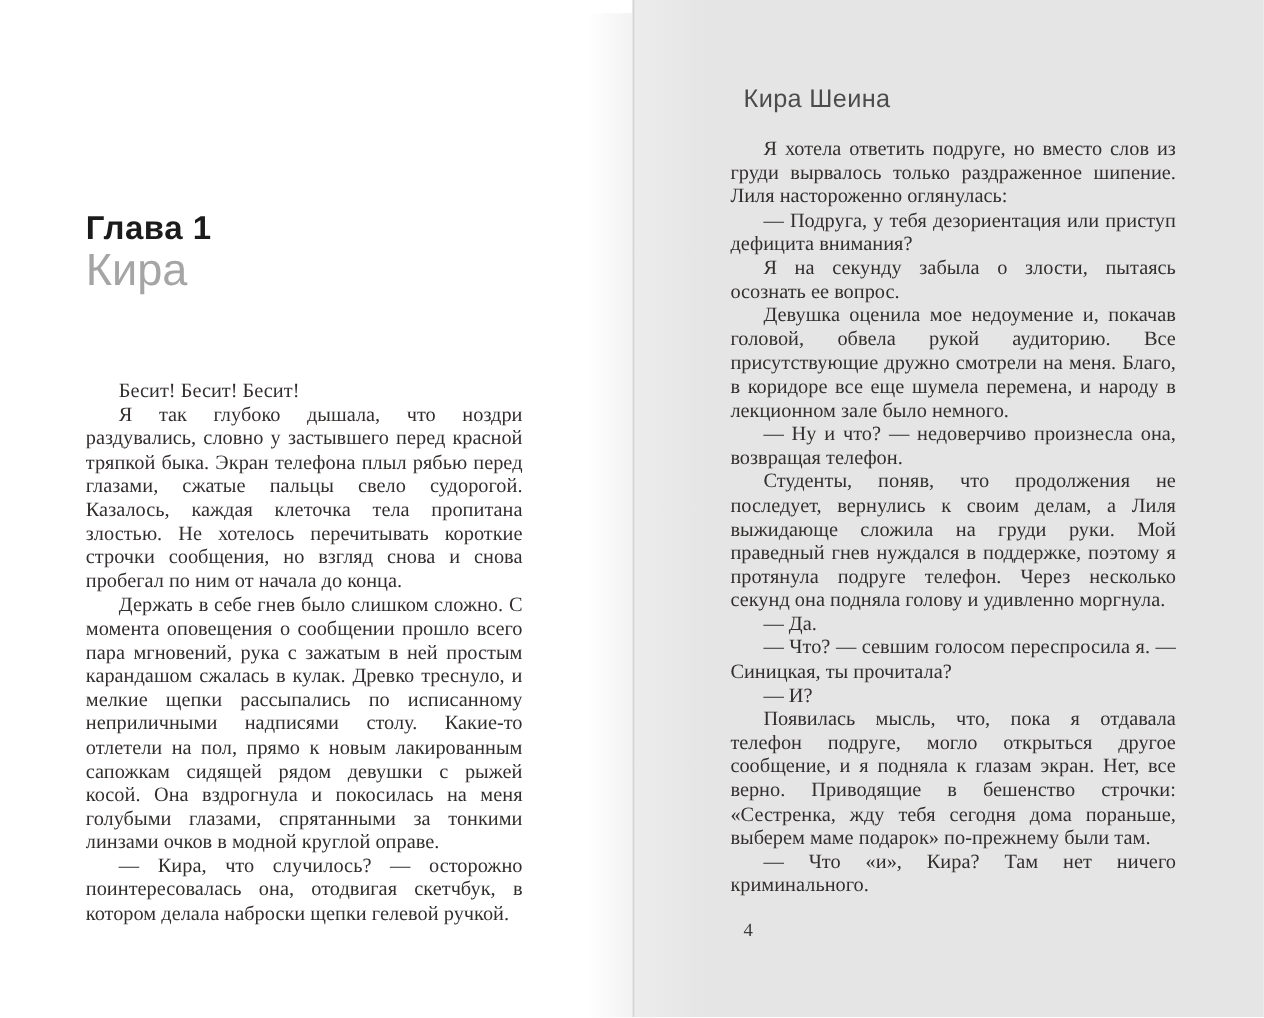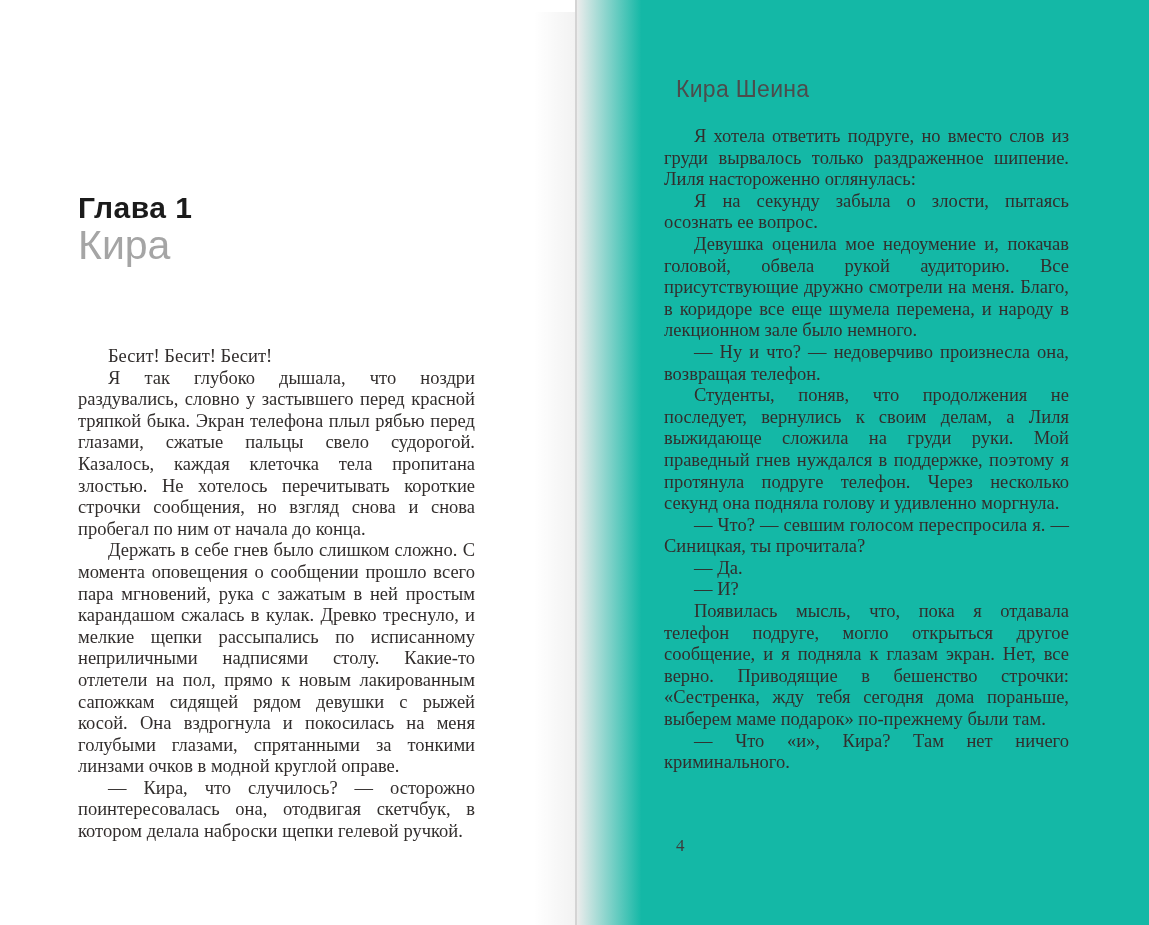--- a/index.html
+++ b/index.html
@@ -34,21 +34,21 @@
     position: absolute;
     left: 575px; top: 0;
     width: 2px; height: 925px;
     background: #d4d4d4;
   }
   
   .page-right {
     position: absolute;
     left: 577px; top: 0;
     width: 572px; height: 925px;
-    background: #14b8a6;
+    background: #e5e5e5;
   }
   .page-right::before {    
     content: "";
     position: absolute;
     left: 0; top: 0;
     width: 68px; height: 100%;
     background: linear-gradient(to right, #ececec, rgba(255,255,255,0) 95%);
     pointer-events: none;
   }
   
@@ -130,26 +130,27 @@
       <p>— Кира, что случилось? — осторожно поинтересовалась она, отодвигая скетчбук, в котором делала наброски щепки гелевой ручкой.</p>
     </div>
   </div>
 
   <div class="fold-line"></div>
 
   <div class="page-right">
     <div class="running-header">Кира Шеина</div>
     <div class="body-text body-right">
       <p>Я хотела ответить подруге, но вместо слов из груди вырвалось только раздраженное шипение. Лиля настороженно оглянулась:</p>
+      <p>— Подруга, у тебя дезориентация или приступ дефицита внимания?</p>
       <p>Я на секунду забыла о злости, пытаясь осознать ее вопрос.</p>
       <p>Девушка оценила мое недоумение и, покачав головой, обвела рукой аудиторию. Все присутствующие дружно смотрели на меня. Благо, в коридоре все еще шумела перемена, и народу в лекционном зале было немного.</p>
       <p>— Ну и что? — недоверчиво произнесла она, возвращая телефон.</p>
       <p>Студенты, поняв, что продолжения не последует, вернулись к своим делам, а Лиля выжидающе сложила на груди руки. Мой праведный гнев нуждался в поддержке, поэтому я протянула подруге телефон. Через несколько секунд она подняла голову и удивленно моргнула.</p>
+      <p>— Да.</p>
       <p>— Что? — севшим голосом переспросила я. — Синицкая, ты прочитала?</p>
-      <p>— Да.</p>
       <p>— И?</p>
       <p>Появилась мысль, что, пока я отдавала телефон подруге, могло открыться другое сообщение, и я подняла к глазам экран. Нет, все верно. Приводящие в бешенство строчки: «Сестренка, жду тебя сегодня дома пораньше, выберем маме подарок» по-прежнему были там.</p>
       <p>— Что «и», Кира? Там нет ничего криминального.</p>
     </div>
     <div class="page-number">4</div>
   </div>
 
 </div>
 
 </body></html>

